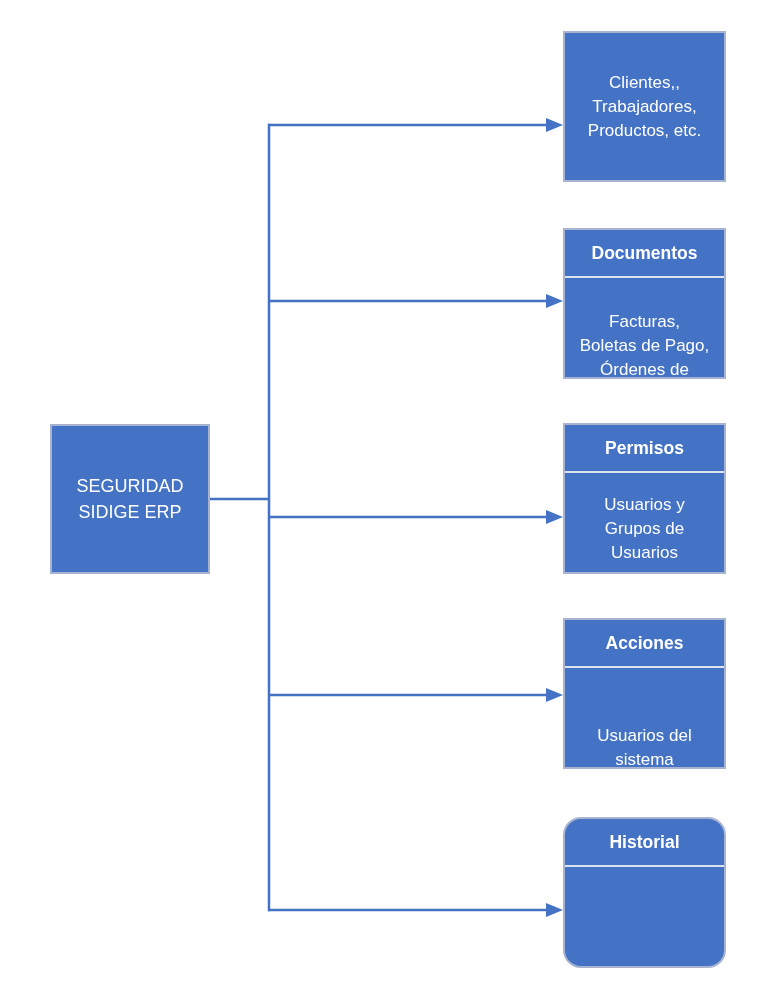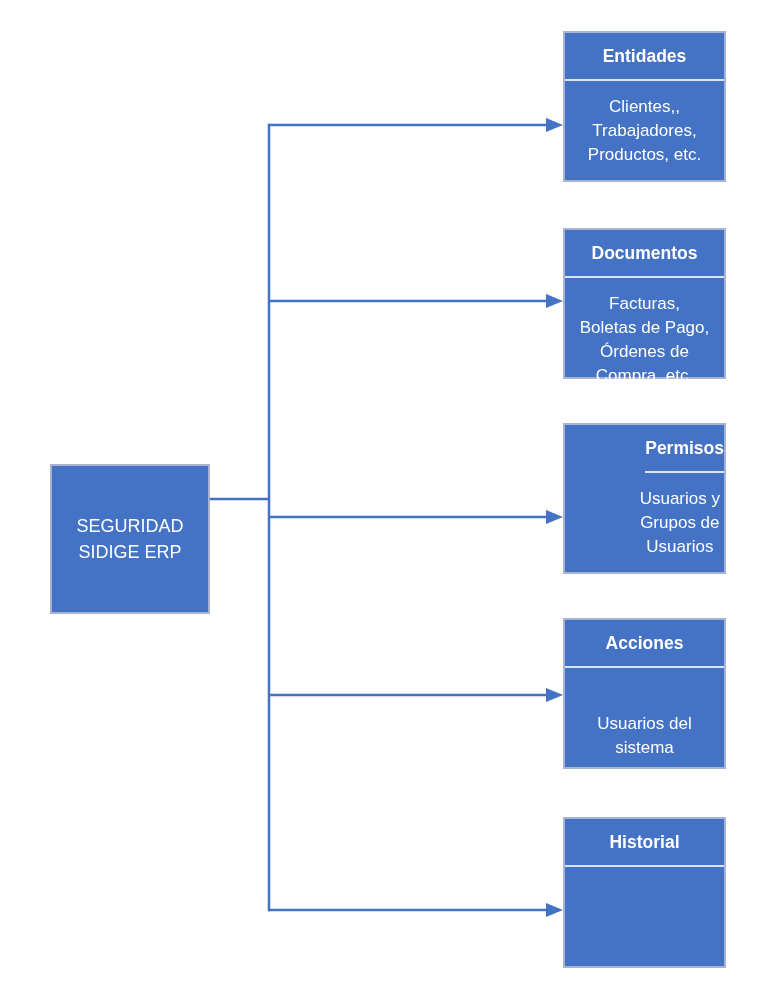--- a/index.html
+++ b/index.html
@@ -40,21 +40,20 @@
     flex-direction: column;
     text-align: center;
   }
 
   
   .root-node {
     left: 50px; top: 424px;
     width: 160px; height: 150px;
     justify-content: center;
     align-items: center;
-    margin-top: 40px;
   }
   .root-node .root-label {
     font-size: 18px;
     line-height: 26px;
     white-space: pre-line;
   }
 
   
   .leaf-node {
     left: 563px;
@@ -71,27 +70,27 @@
     border-bottom: 2px solid var(--divider);
   }
   .leaf-node .node-body {
     flex: 1;
     display: flex;
     align-items: center;
     justify-content: center;
     font-size: 17px;
     line-height: 24px;
     white-space: pre-line;
-    padding: 2px 4px;
+    padding: 20px 4px;
   }
   .node-entidades  { top: 31px;  }
   .node-documentos { top: 228px; gap: 12px; }
-  .node-permisos   { top: 423px; align-items: flex-end; }
+  .node-permisos   { top: 423px; }
   .node-acciones   { top: 618px; gap: 36px; }
-  .node-historial  { top: 817px; }
+  .node-historial  { top: 817px; border-radius: 18px; }
 </style>
 </head>
 <body>
 
 <div class="canvas">
 
   <svg class="connectors" viewBox="0 0 776 992" xmlns="http://www.w3.org/2000/svg">
 
     <line x1="210" y1="499" x2="270" y2="499"></line>
 
@@ -108,21 +107,20 @@
     <line x1="268" y1="910" x2="548" y2="910"></line>
     <polygon points="546,903 546,917 563,910"></polygon>
   </svg>
 
   <div class="node root-node">
     <span class="root-label">SEGURIDAD
 SIDIGE ERP</span>
   </div>
 
   <div class="node leaf-node node-entidades">
-    <div class="node-header">Entidades</div>
     <div class="node-body">Clientes,,
 Trabajadores,
 Productos, etc.</div>
   </div>
 
   <div class="node leaf-node node-documentos">
     <div class="node-header">Documentos</div>
     <div class="node-body">Facturas,
 Boletas de Pago,
 Órdenes de

